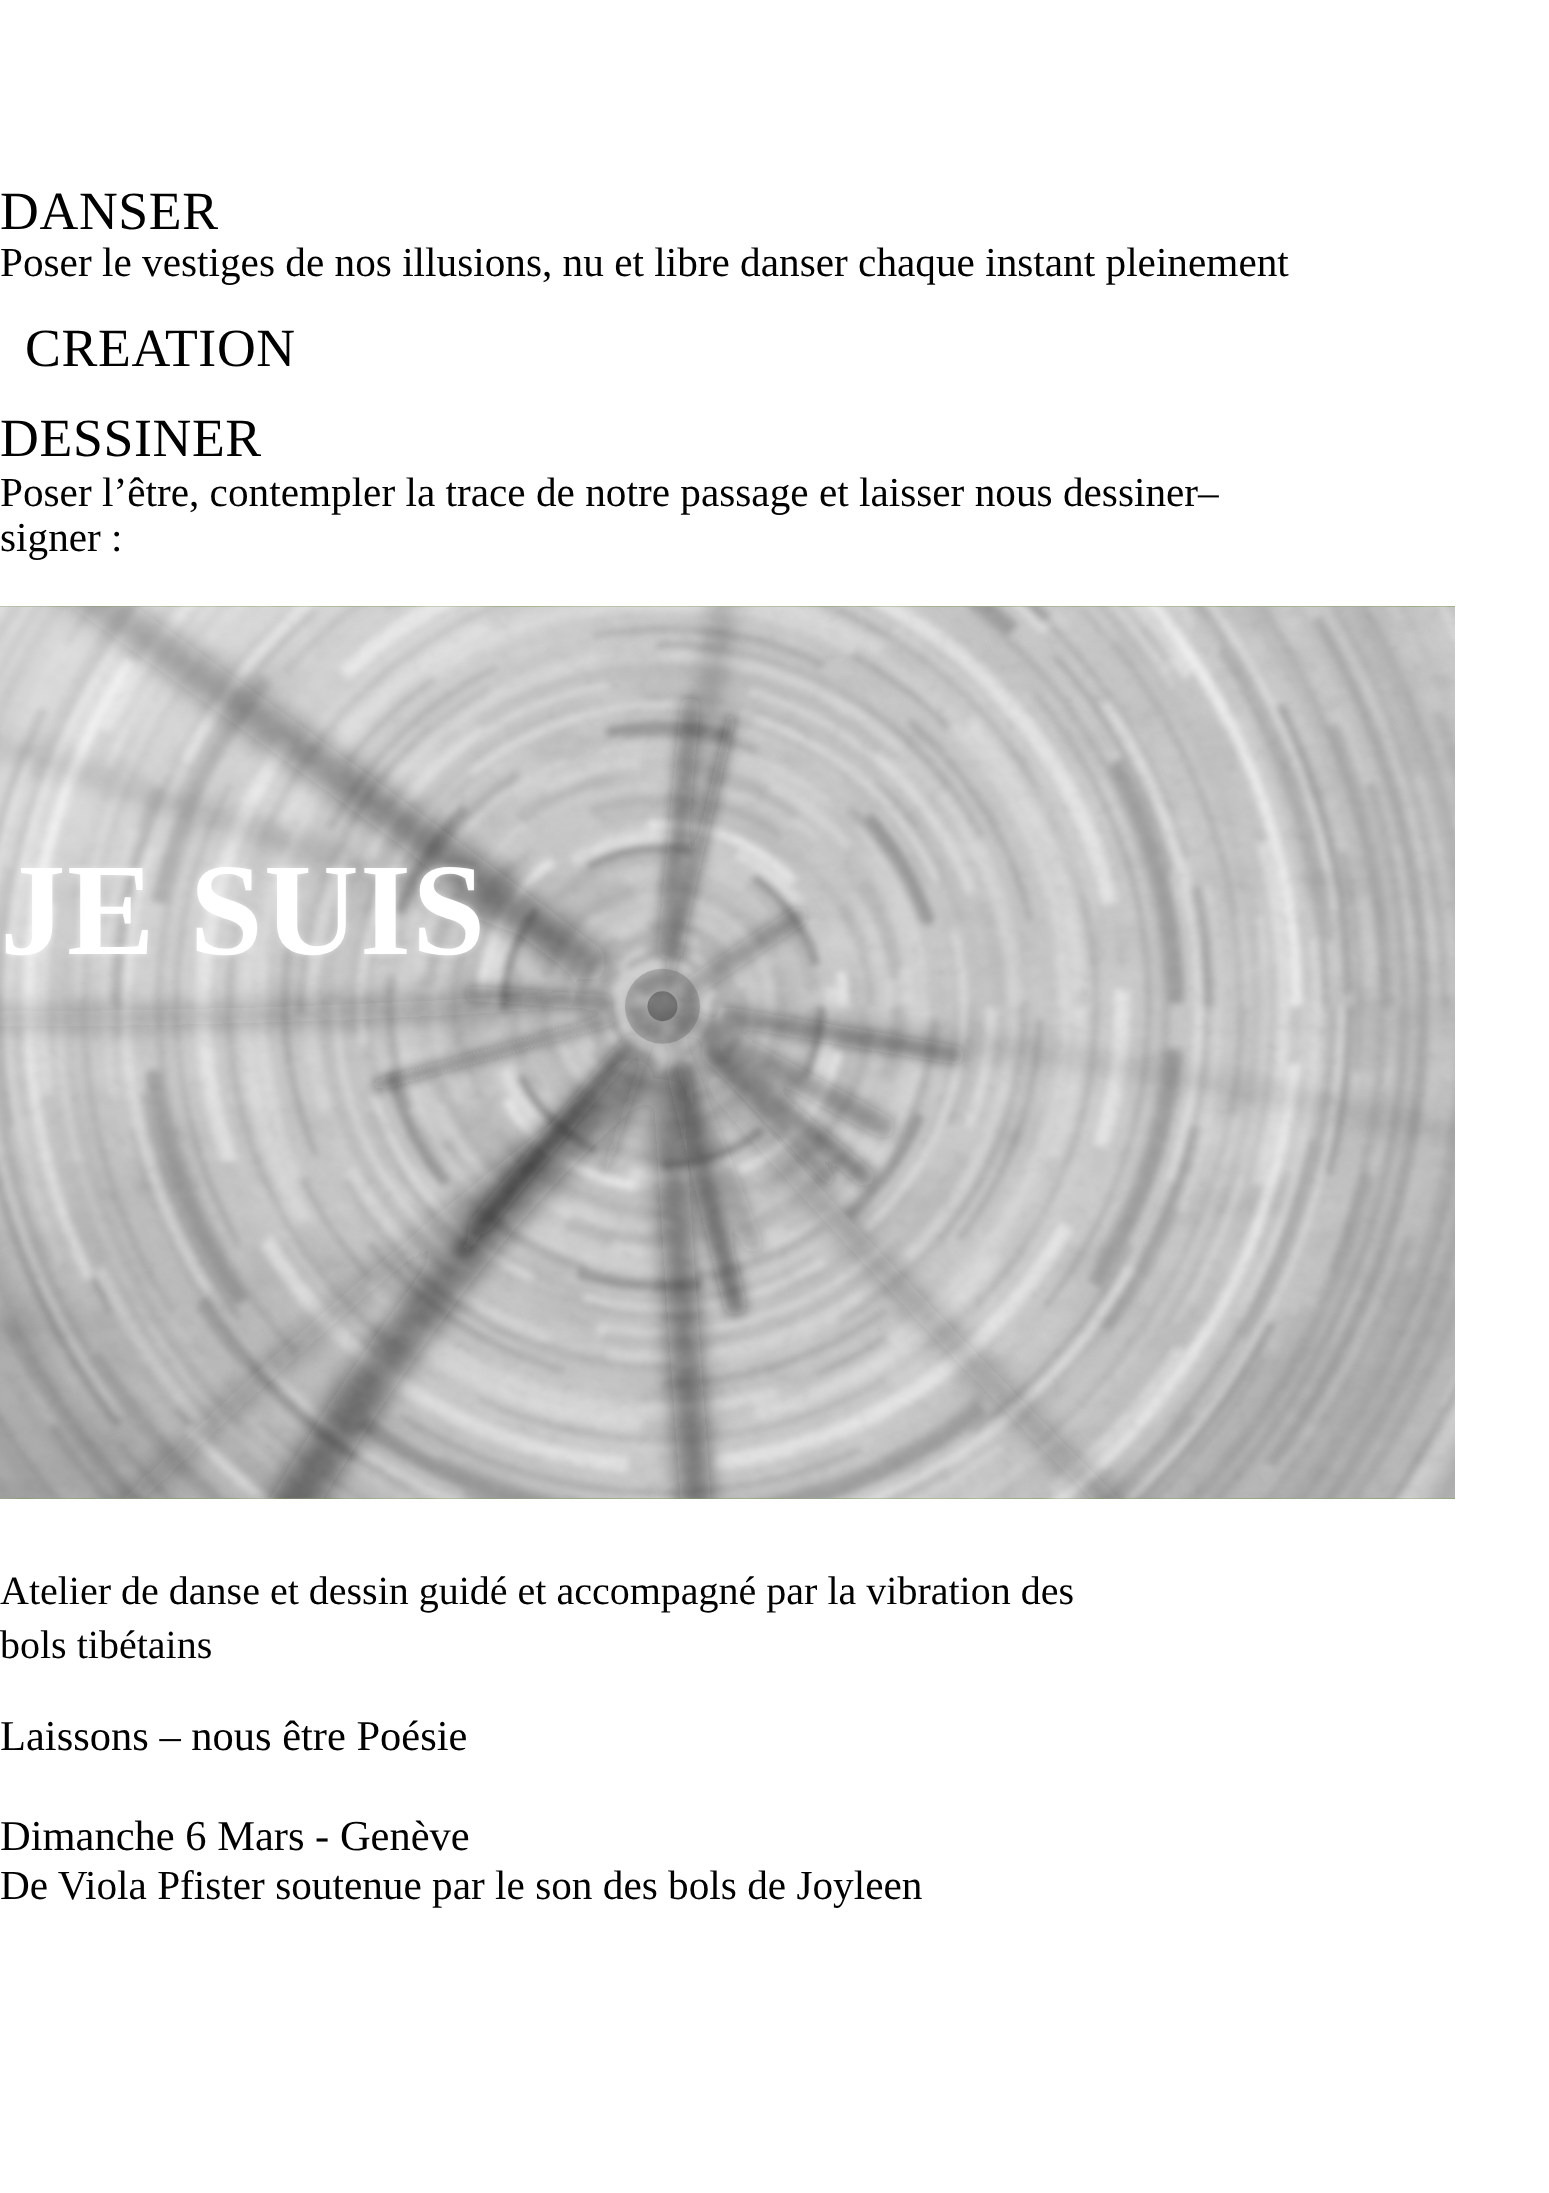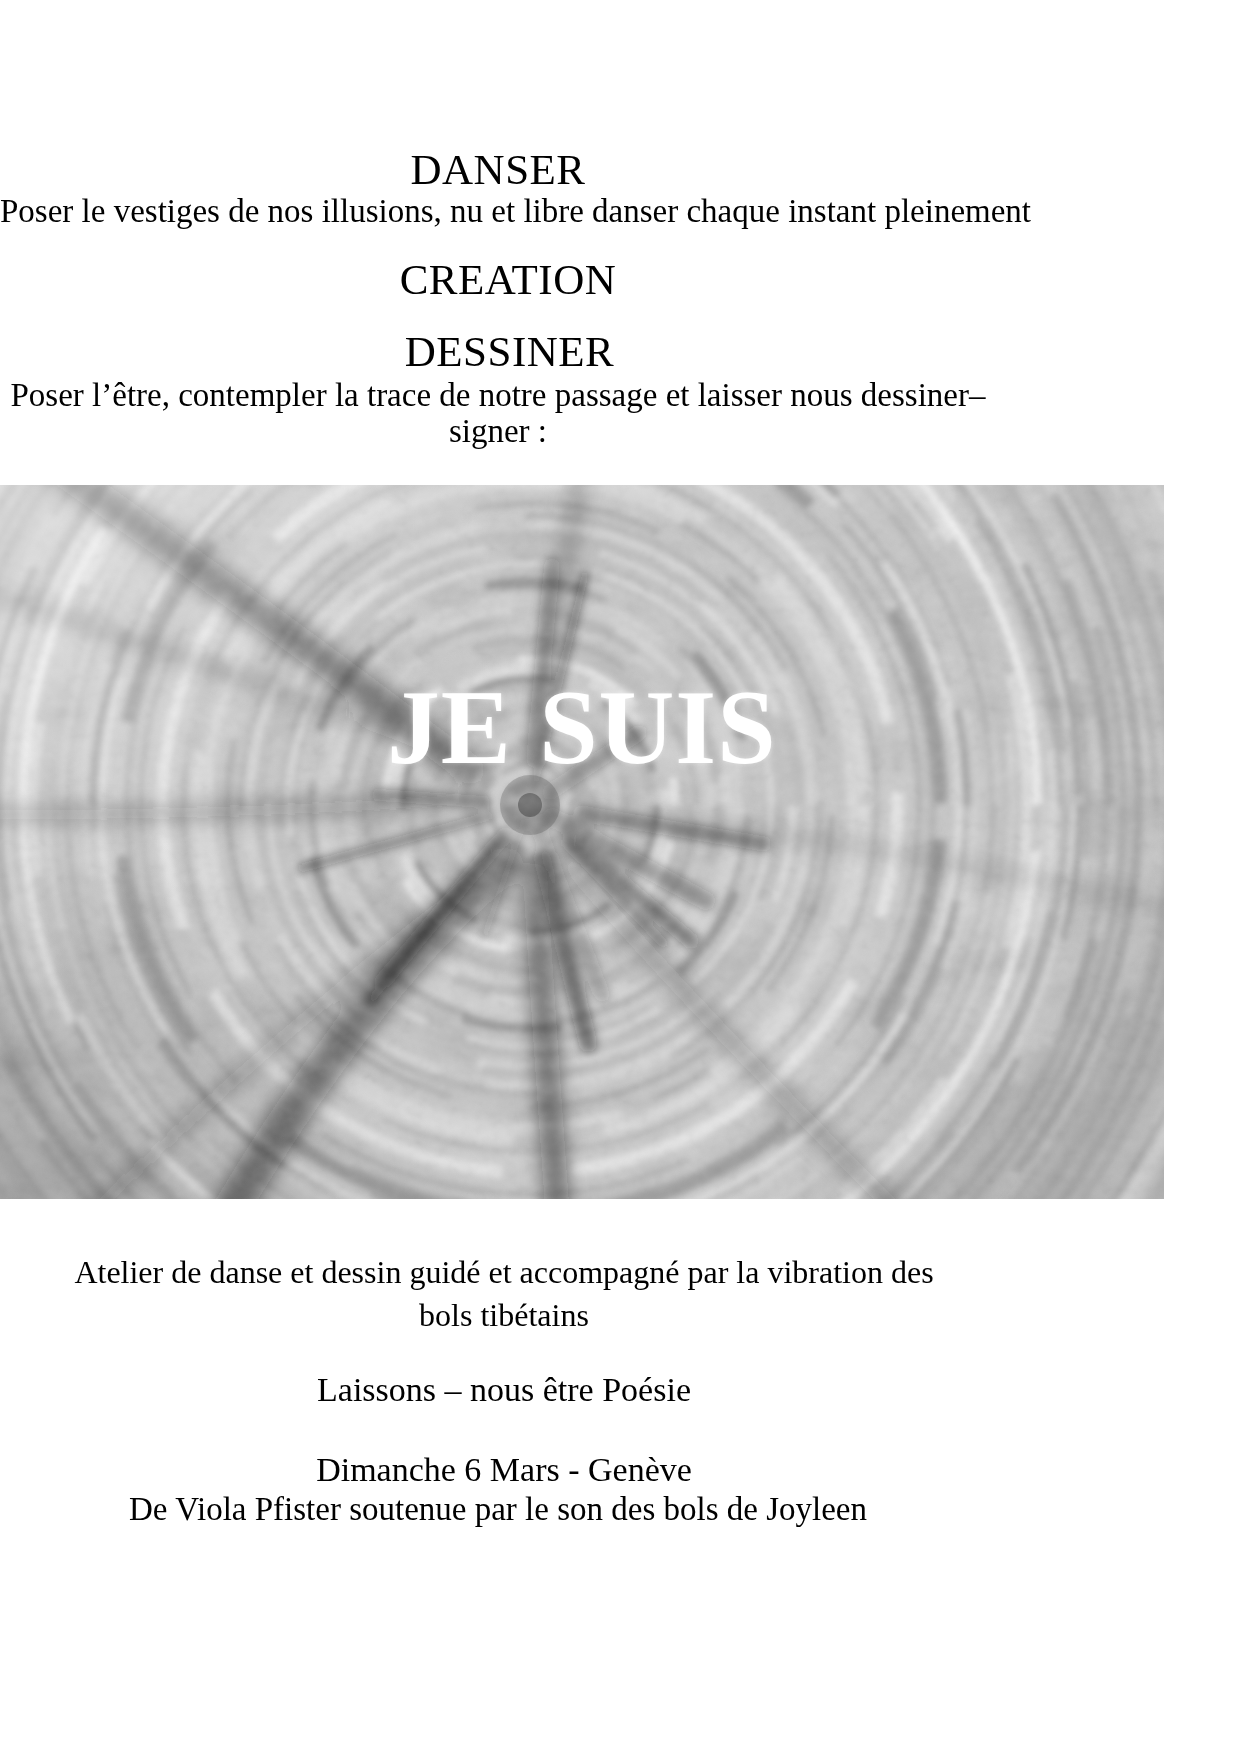--- a/index.html
+++ b/index.html
@@ -7,32 +7,32 @@
     width: 1239px; height: 1754px;
     background: var(--page-background, #ffffff);
     font-family: "Liberation Serif", serif;
     color: var(--text, #000000);
     overflow: hidden;
   }
   .page {
     position: relative;
     width: 996px; height: 1754px;
     background: var(--page-background, #ffffff);
-    text-align: center;
+    text-align: left;
   }
   .title {
     font-size: 43px;
     line-height: 50px;
     font-weight: normal;
     letter-spacing: 0.5px;
     white-space: nowrap;
   }
   #danser-title { padding-top: 145px; }
   #creation-title { margin-top: 28px; margin-left: 20px; }
-  #dessiner-title { margin-top: 22px; padding-left: 23px; }
+  #dessiner-title { margin-top: 22px; }
   .sub {
     font-size: 33px;
     line-height: 32px;
     white-space: nowrap;
   }
   .sub2 { line-height: 36px; }
   .photo {
     position: relative;
     width: 1164px; height: 714px;
     margin: 36px auto 0 auto;
@@ -61,21 +61,20 @@
     font-size: 105px;
     line-height: 122px;
     letter-spacing: 1px;
     text-shadow: 0 0 5px rgba(255,255,255,0.45);
     white-space: nowrap;
   }
   .info {
     font-size: 34px;
     line-height: 44px;
     white-space: nowrap;
-    padding-left: 12px;
   }
   #atelier-description { margin-top: 52px; font-size: 32px; line-height: 43px; }
   #poesie-line { margin-top: 31px; }
   #event-date-line { margin-top: 36px; }
   #credit-line { font-size: 33px; line-height: 35px; white-space: nowrap; font-family: Liberation Serif, serif; }
 </style>
 </head>
 <body>
 
 <div class="page">

